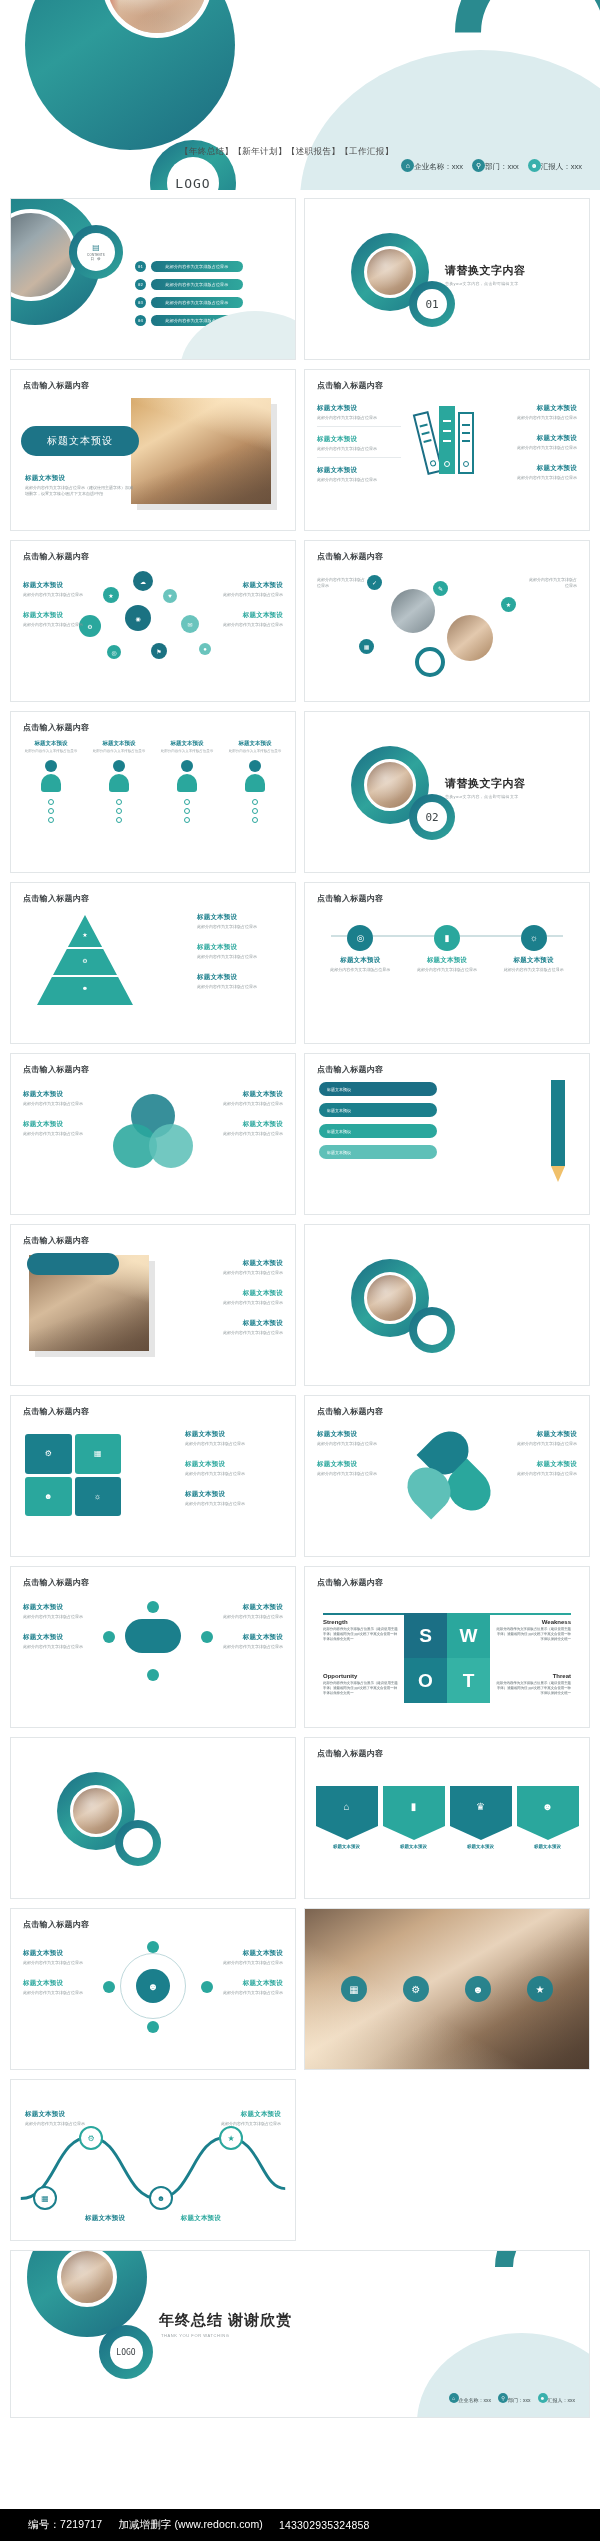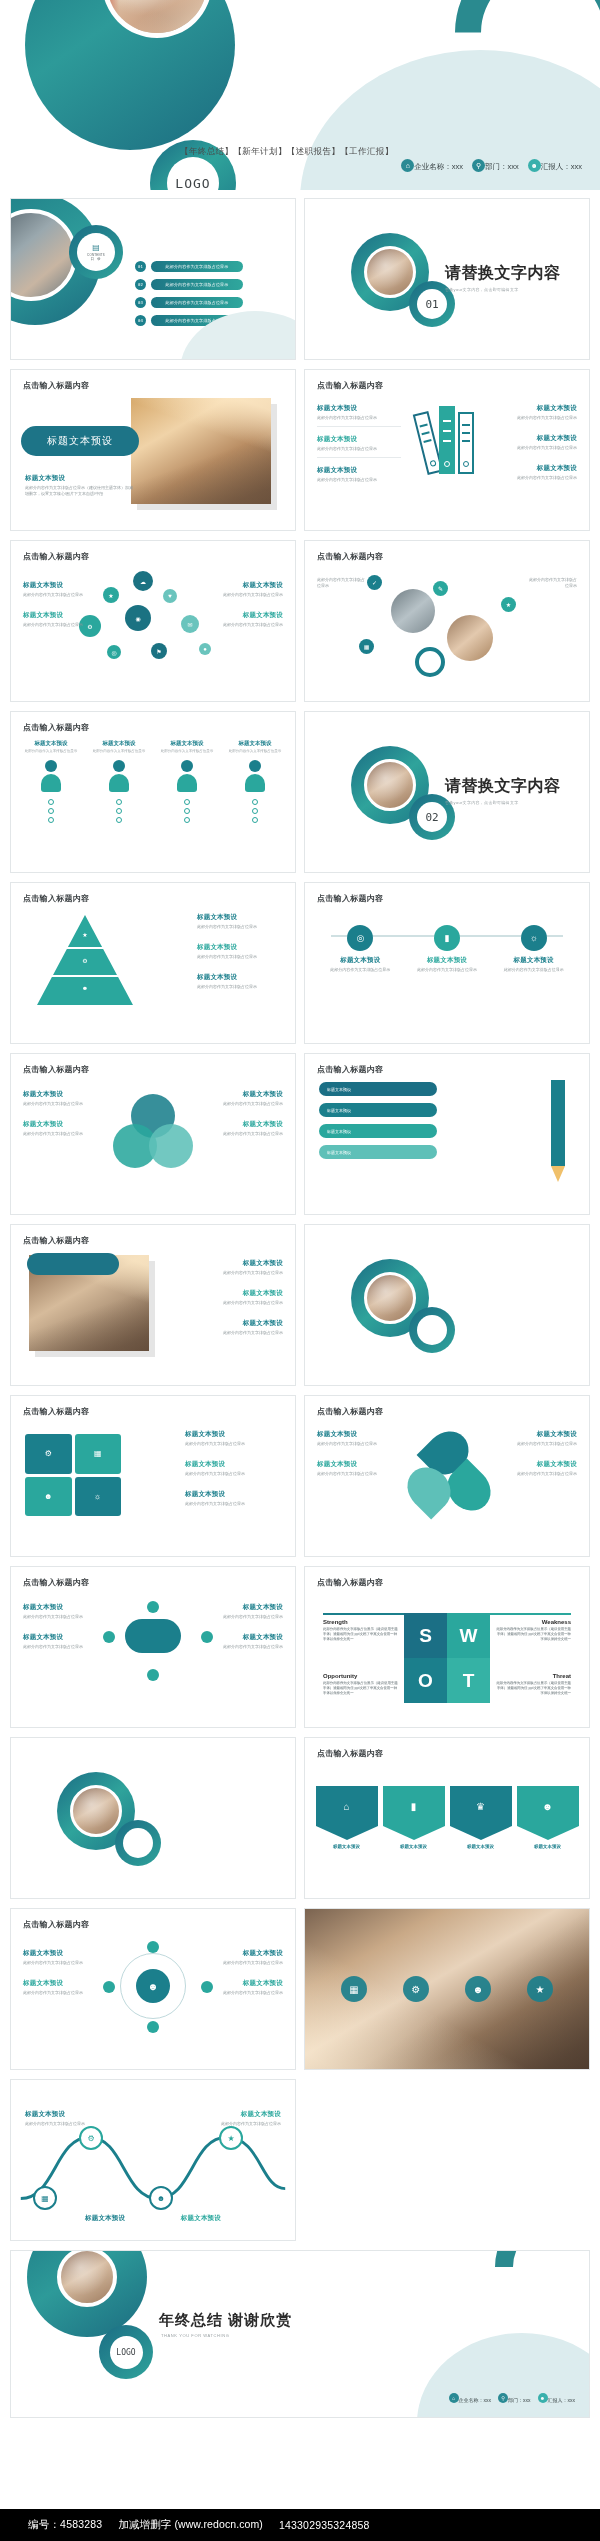--- a/index.html
+++ b/index.html
@@ -182,21 +182,21 @@
     display:flex;align-items:center;justify-content:center;
   }
   .div-slide .dv-num span {
     width: 30px; height: 30px; border-radius: 50%;
     background:#fff; display:flex;align-items:center;justify-content:center;
     font-family:"DejaVu Sans Mono",monospace; font-size:11px; color:#3d4447;
   }
   .div-slide .dv-txt {
     position: absolute; left: 140px; top: 64px;
   }
-  .div-slide .dv-txt h3 { font-size: 16px; color:#2b2b2b; font-weight:700; letter-spacing:.5px;}
+  .div-slide .dv-txt h3 { font-size: 11px; color:#2b2b2b; font-weight:700; letter-spacing:.5px;}
   .div-slide .dv-txt p { font-size: 4px; color:#9aa2a5; margin-top:3px; letter-spacing:.3px;}
 
   
   .c-bigc {
     position:absolute; left:-42px; top:-6px; width:132px; height:132px;
     border-radius:50%;
     background: linear-gradient(150deg,#1f7c86,#2d9a99 50%,#1c6c80);
   }
   .c-photo {
     position:absolute; left:-26px; top:10px; width:92px; height:92px;
@@ -1083,18 +1083,18 @@
         <div class="meta-item">
           <span class="meta-dot alt">☻</span>
           <span class="meta-text">汇报人：xxx</span>
         </div>
       </div>
     </div>
 
   </div>
 
   <div class="footer">
-    <span>编号：4583283</span>
+    <span>编号：7219717</span>
     <span class="ft-site">加减增删字 (www.redocn.com)</span>
     <span>143302935324858</span>
   </div>
 
 </div>
 
 </body></html>

